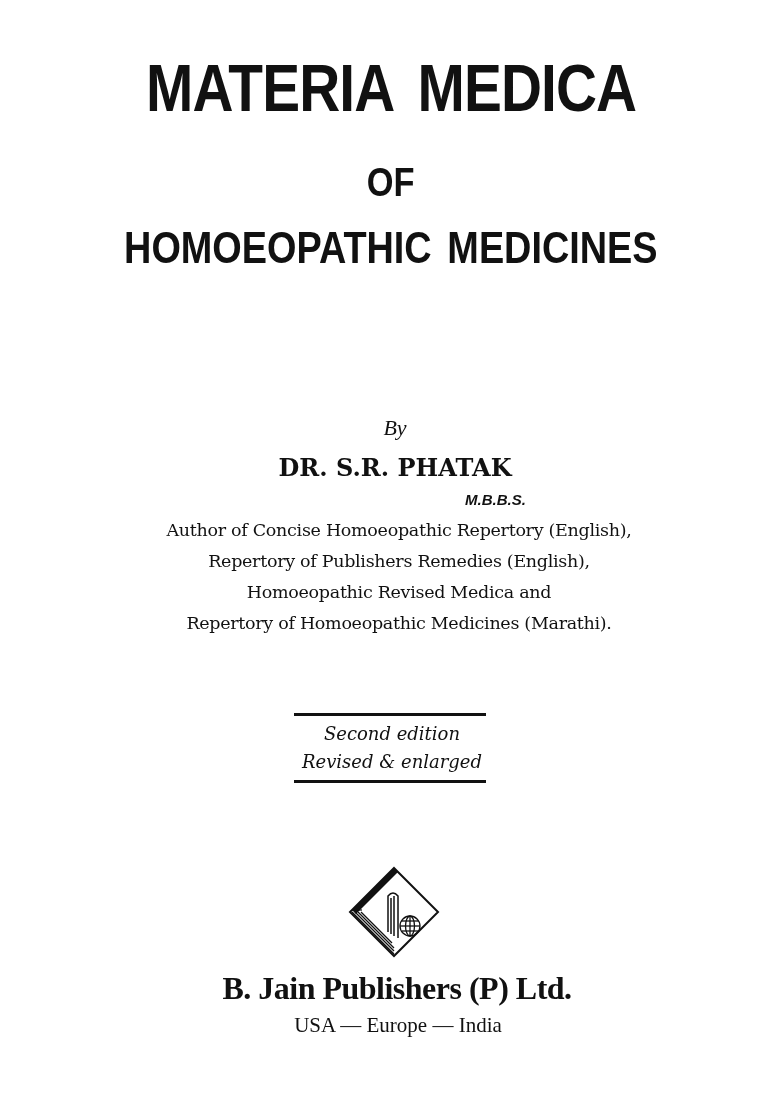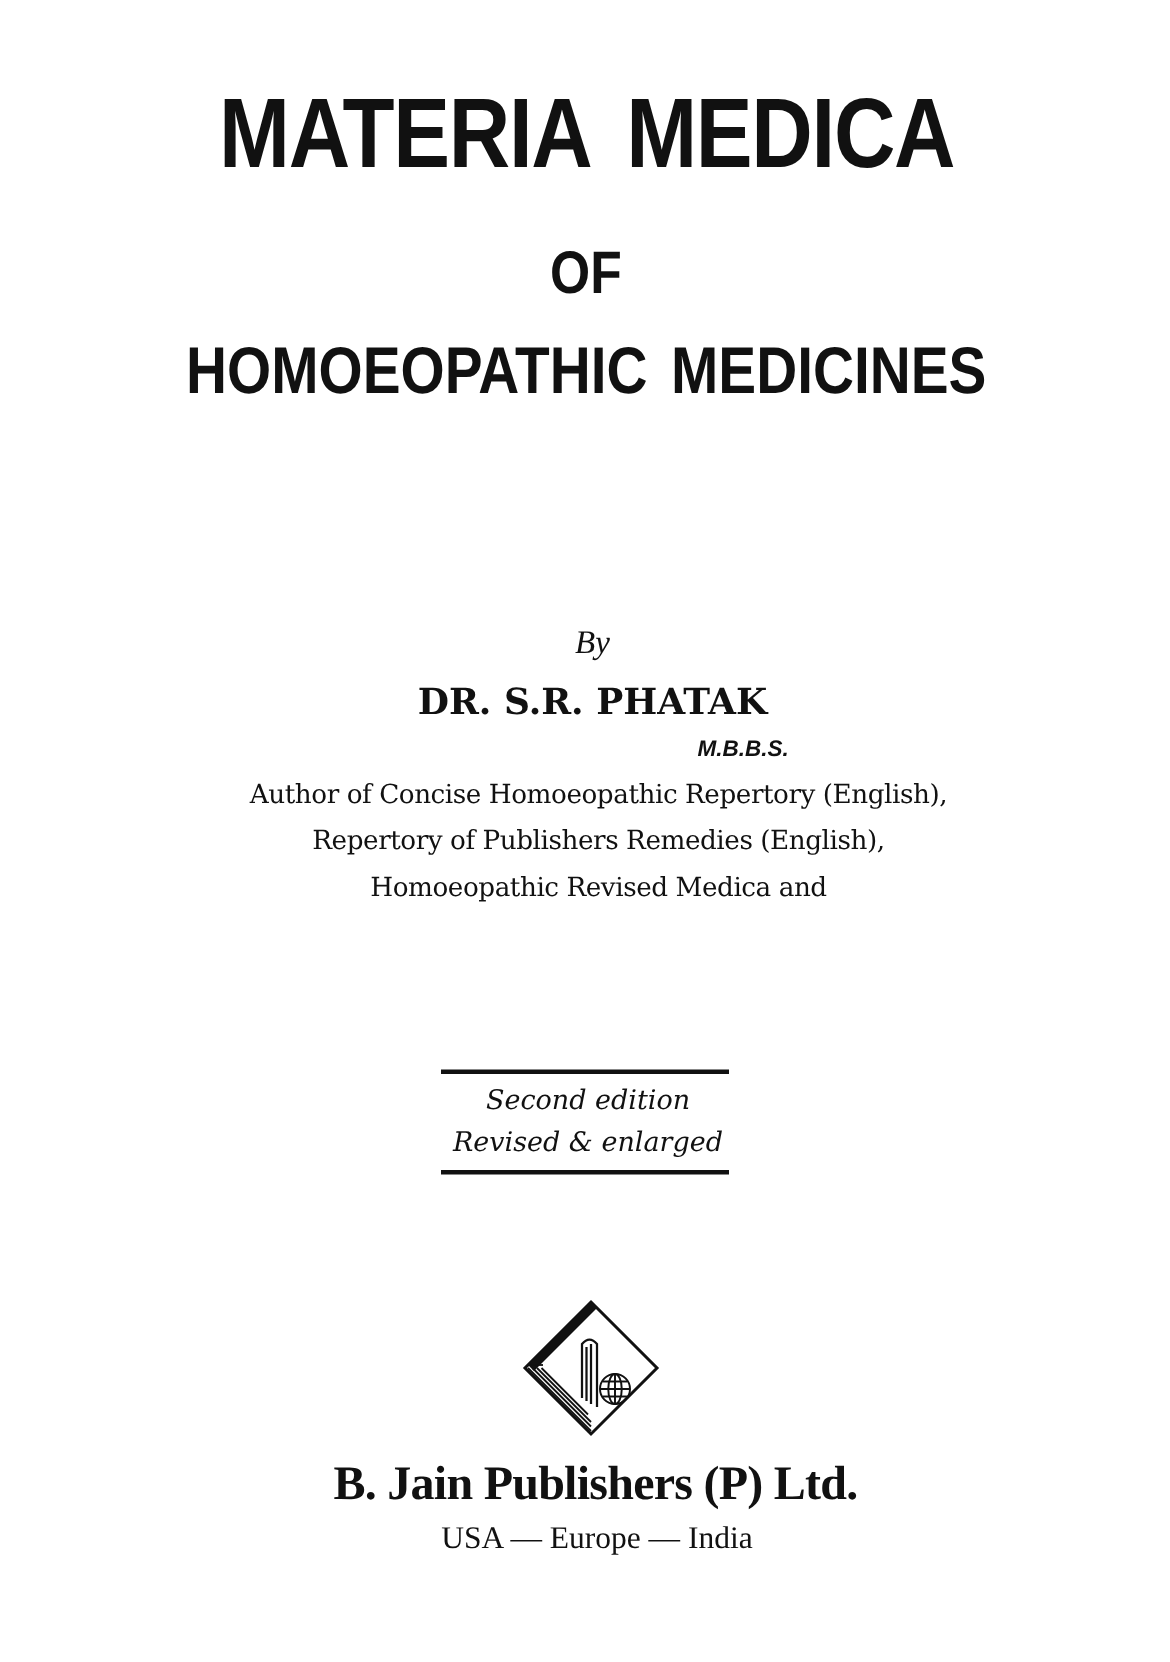--- a/index.html
+++ b/index.html
@@ -129,20 +129,21 @@
   <div class="center title-sub">HOMOEOPATHIC  MEDICINES</div>
 
   <div class="center by">By</div>
   <div class="center author">DR. S.R. PHATAK</div>
   <div class="degree">M.B.B.S.</div>
 
   <div class="center credits">
     <div>Author of Concise Homoeopathic Repertory (English),</div>
     <div>Repertory of Publishers Remedies (English),</div>
     <div>Homoeopathic Revised Medica and</div>
+    <div>Repertory of Homoeopathic Medicines (Marathi).</div>
   </div>
 
   <div class="edition-rule" style="top:713px;"></div>
   <div class="center edition">
     <div>Second edition</div>
     <div>Revised &amp; enlarged</div>
   </div>
   <div class="edition-rule" style="top:780px;"></div>
 
   <div class="logo">

